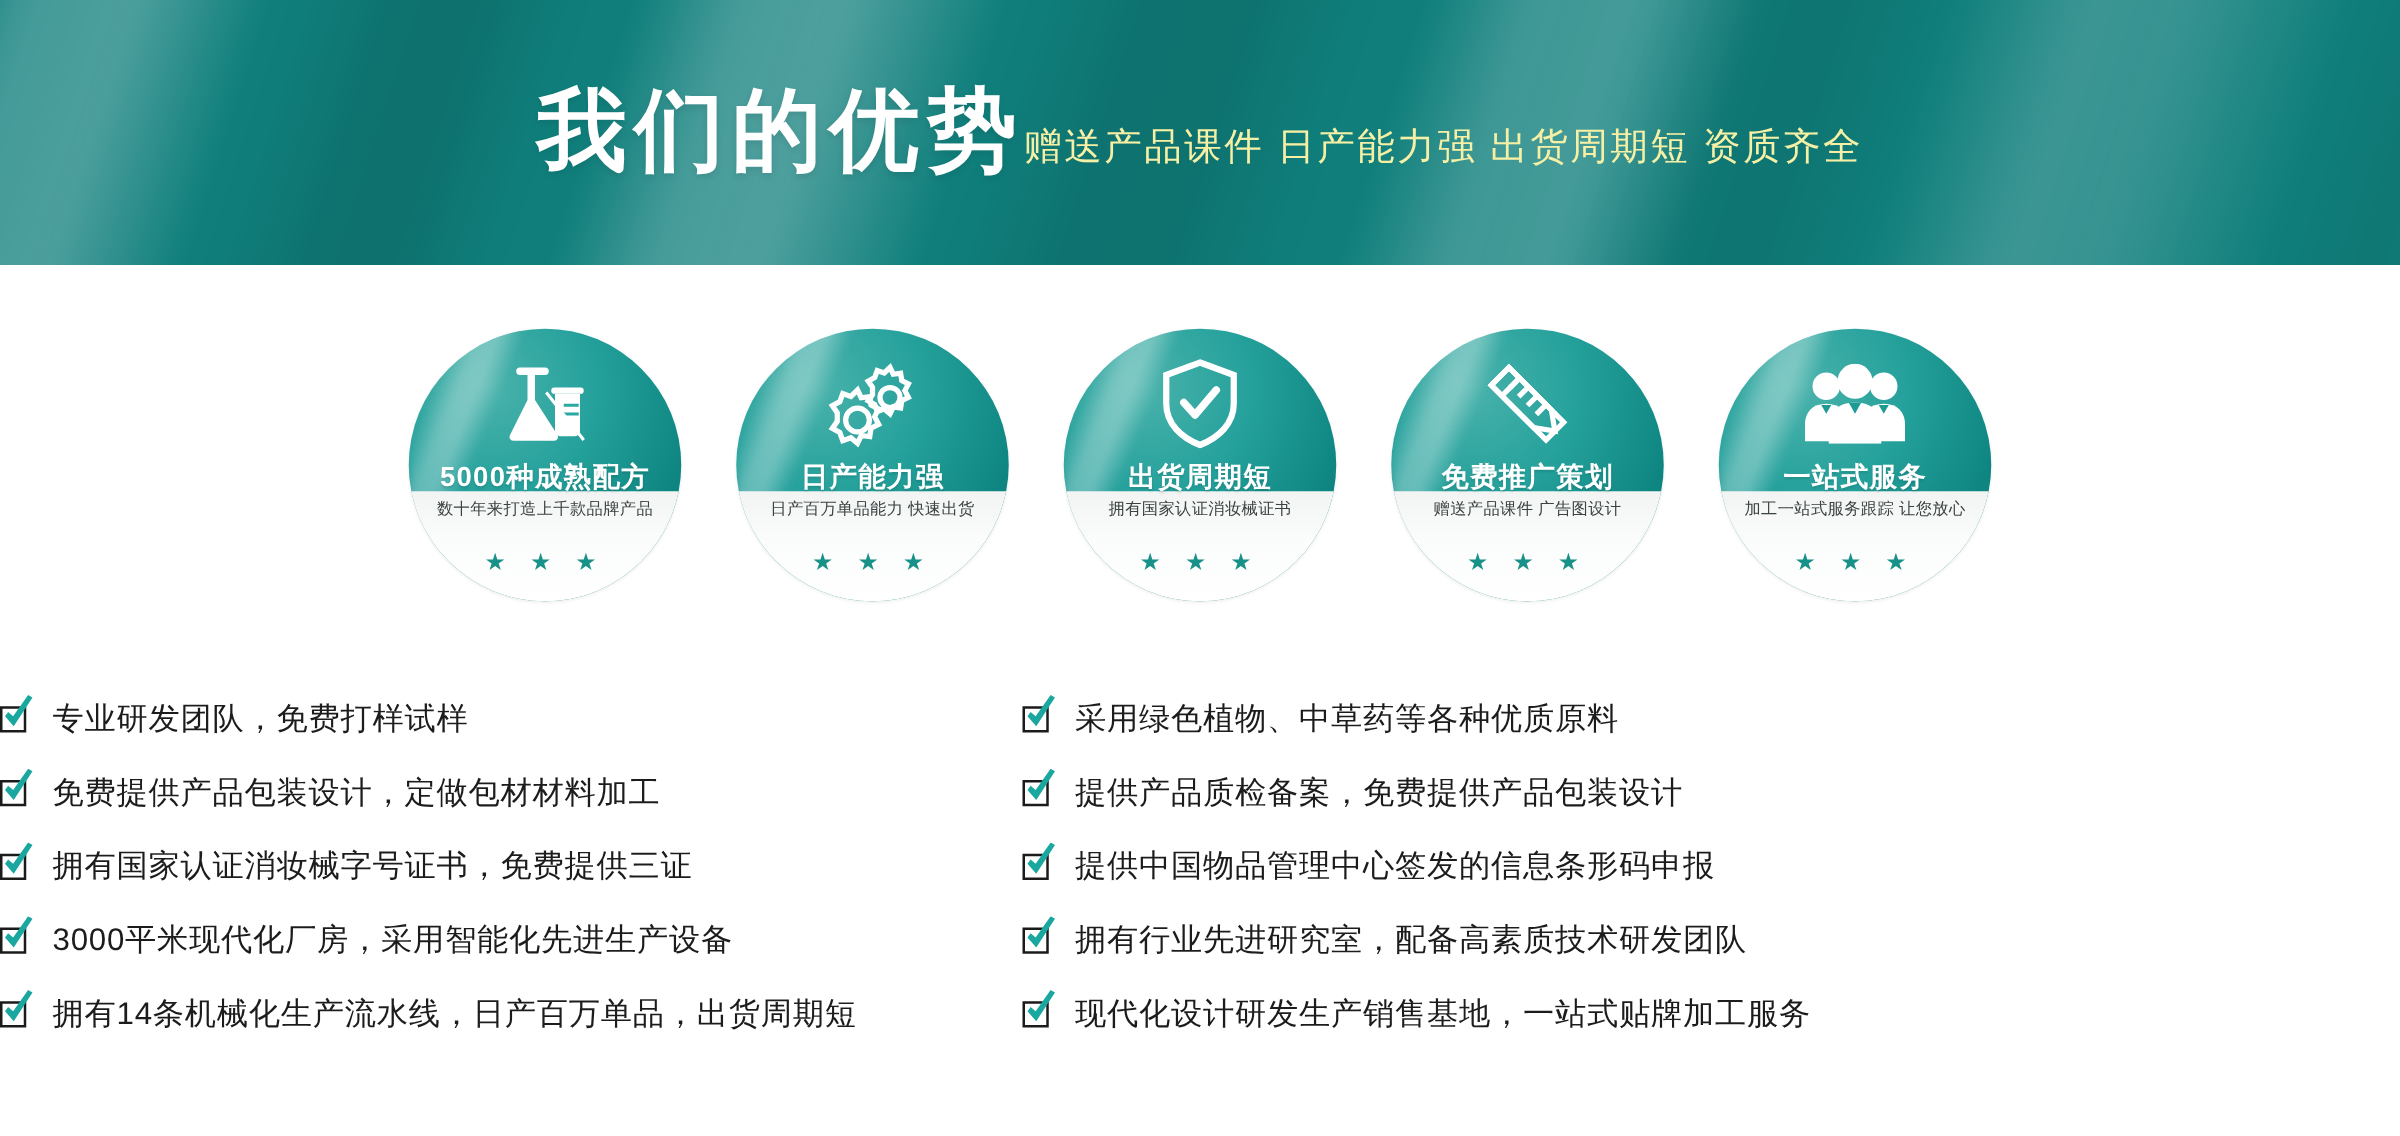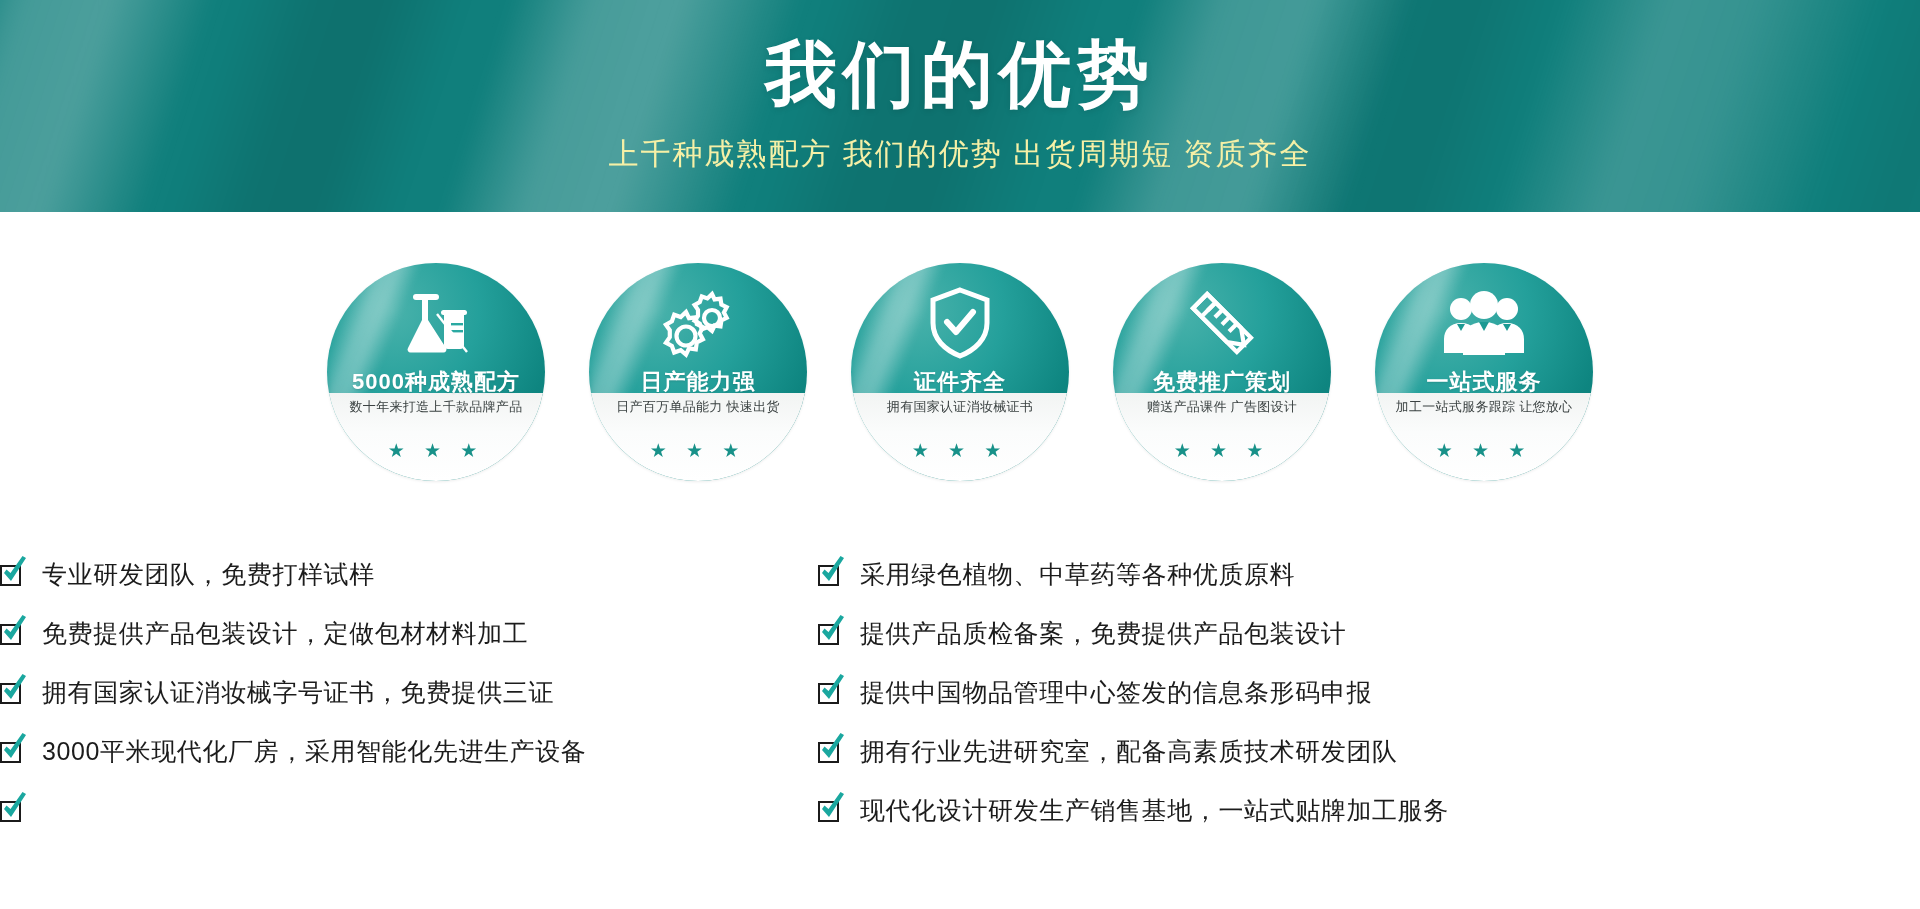--- a/index.html
+++ b/index.html
@@ -61,21 +61,21 @@
         rgba(255,255,255,0.16) 86%,
         rgba(255,255,255,0.00) 92%,
         rgba(0,0,0,0.06) 96%,
         rgba(0,0,0,0.00) 100%);
     filter:blur(11px);
     pointer-events:none;
   }
   .banner-inner {
     position:relative; z-index:3;
     width:100%; height:100%;
-    display:flex; flex-direction:column;
+    display:flex; flex-direction:row;
     align-items:center; justify-content:center;
   }
   .banner-title {
     color:#ffffff;
     font-size:72px;
     font-weight:bold;
     letter-spacing:6px;
     line-height:1.05;
     text-shadow:0 2px 6px rgba(0,0,0,0.10);
   }
@@ -208,21 +208,21 @@
 </head>
 <body>
 
 <div class="page">
 
   <div class="banner">
     <div class="banner-stripes"></div>
     <div class="banner-stripes2"></div>
     <div class="banner-inner">
       <div class="banner-title">我们的优势</div>
-      <div class="banner-subtitle">上千种成熟配方 我们的优势 出货周期短 资质齐全</div>
+      <div class="banner-subtitle">赠送产品课件 日产能力强 出货周期短 资质齐全</div>
     </div>
   </div>
 
   <div class="badges">
 
     <div class="badge">
       <div class="badge-sheen"></div>
       <div class="badge-bottom"></div>
       <div class="badge-icon">
         <svg width="78" height="66" viewBox="0 0 78 66">
@@ -270,21 +270,21 @@
 
     <div class="badge">
       <div class="badge-sheen"></div>
       <div class="badge-bottom"></div>
       <div class="badge-icon">
         <svg width="62" height="72" viewBox="0 0 62 72">
           <path d="M31 3 L58 13 V36 C58 52 46 63 31 69 C16 63 4 52 4 36 V13 Z" fill="none" stroke="#ffffff" stroke-width="5"></path>
           <path d="M18 35 L27 45 L44 25" fill="none" stroke="#ffffff" stroke-width="6" stroke-linecap="round" stroke-linejoin="round"></path>
         </svg>
       </div>
-      <div class="badge-title">证件齐全</div>
+      <div class="badge-title">出货周期短</div>
       <div class="badge-desc">拥有国家认证消妆械证书</div>
       <div class="badge-stars">★ ★ ★</div>
     </div>
 
     <div class="badge">
       <div class="badge-sheen"></div>
       <div class="badge-bottom"></div>
       <div class="badge-icon">
         <svg width="74" height="74" viewBox="0 0 74 74">
           <g stroke="#ffffff" stroke-width="4.2" fill="none">
@@ -375,20 +375,21 @@
         </span>
         <span class="feature-text">3000平米现代化厂房，采用智能化先进生产设备</span>
       </div>
       <div class="feature-item">
         <span class="check-icon">
           <span class="box"></span>
           <svg width="30" height="32" viewBox="0 0 30 32">
             <path d="M5 17 L12 25 L27 2 L23.5 0 L11.5 17 L7.5 13.5 Z" fill="#1aa79f"></path>
           </svg>
         </span>
+        <span class="feature-text">拥有14条机械化生产流水线，日产百万单品，出货周期短</span>
       </div>
     </div>
 
     <div class="feature-col right">
       <div class="feature-item">
         <span class="check-icon">
           <span class="box"></span>
           <svg width="30" height="32" viewBox="0 0 30 32">
             <path d="M5 17 L12 25 L27 2 L23.5 0 L11.5 17 L7.5 13.5 Z" fill="#1aa79f"></path>
           </svg>

